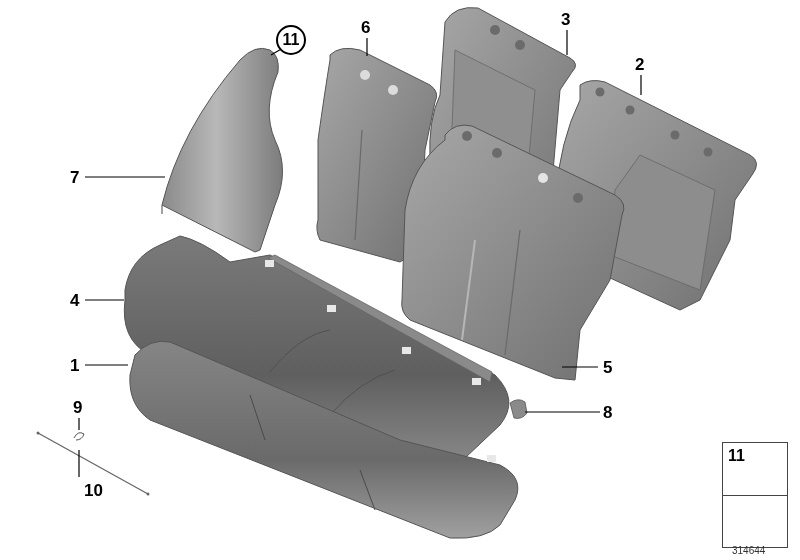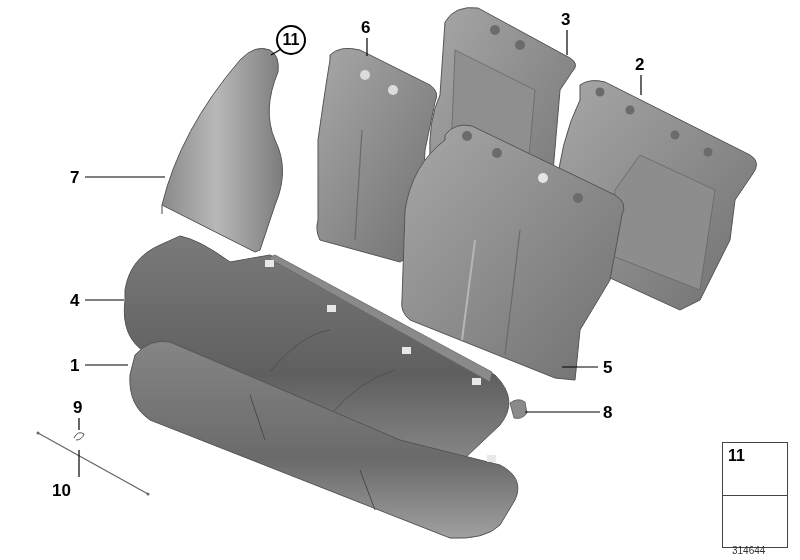--- a/index.html
+++ b/index.html
@@ -138,21 +138,21 @@
   <div class="callout circled" style="left:276px;top:25px;">11</div>
   <div class="callout" style="left:361px;top:19px;">6</div>
   <div class="callout" style="left:561px;top:11px;">3</div>
   <div class="callout" style="left:635px;top:56px;">2</div>
   <div class="callout" style="left:70px;top:169px;">7</div>
   <div class="callout" style="left:70px;top:292px;">4</div>
   <div class="callout" style="left:70px;top:357px;">1</div>
   <div class="callout" style="left:603px;top:359px;">5</div>
   <div class="callout" style="left:603px;top:404px;">8</div>
   <div class="callout" style="left:73px;top:399px;">9</div>
-  <div class="callout" style="left:52px;top:482px;text-align:right;">10</div>
+  <div class="callout" style="left:84px;top:482px;text-align:right;">10</div>
 
   
   <div class="legend-box">
     <span class="legend-num">11</span>
     <div class="divider"></div>
   </div>
 
   <div class="drawing-id">314644</div>
 </div>
 

